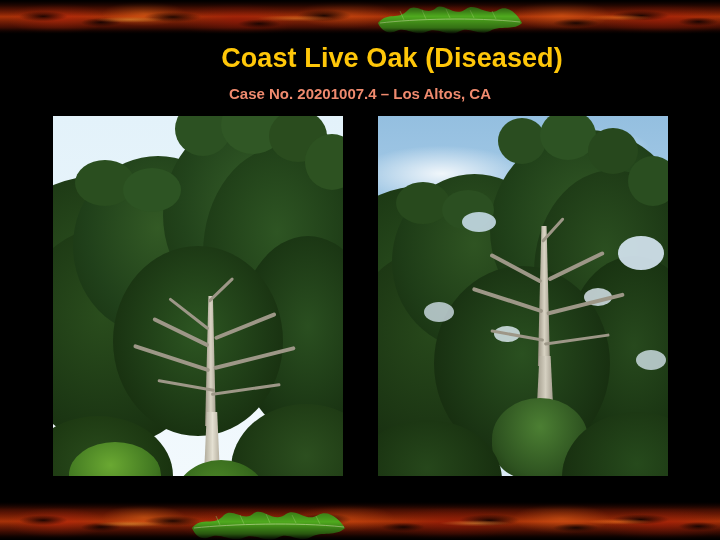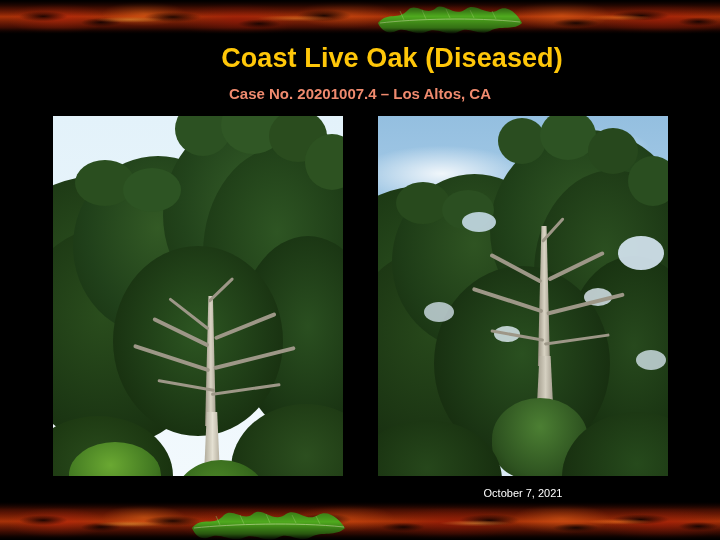--- a/index.html
+++ b/index.html
@@ -273,15 +273,14 @@
     <div class="layer branch" style="left:112px; top:218px; width:54px; height:3px; transform:rotate(10deg); border-radius:2px;"></div>
     <div class="layer branch" style="left:160px; top:112px; width:32px; height:3px; transform:rotate(-48deg); border-radius:2px;"></div>
 
     <div class="layer shrub" style="left:114px; top:282px; width:96px; height:82px; background:radial-gradient(ellipse at 50% 35%, #4c7f33 0%, #2e5320 65%, #1a330f 100%);"></div>
 
     <div class="layer shrub" style="left:-26px; top:304px; width:150px; height:120px; background:radial-gradient(ellipse at 50% 40%, #26471b 0%, #172f0f 70%, #0c1d06 100%);"></div>
     <div class="layer shrub" style="left:184px; top:296px; width:150px; height:130px; background:radial-gradient(ellipse at 50% 40%, #264a1c 0%, #183010 70%, #0d1f07 100%);"></div>
 
   </div>
 
-  <div class="caption" id="caption-right">October 7, 2021</div>
 
 </div>
 
 </body></html>

